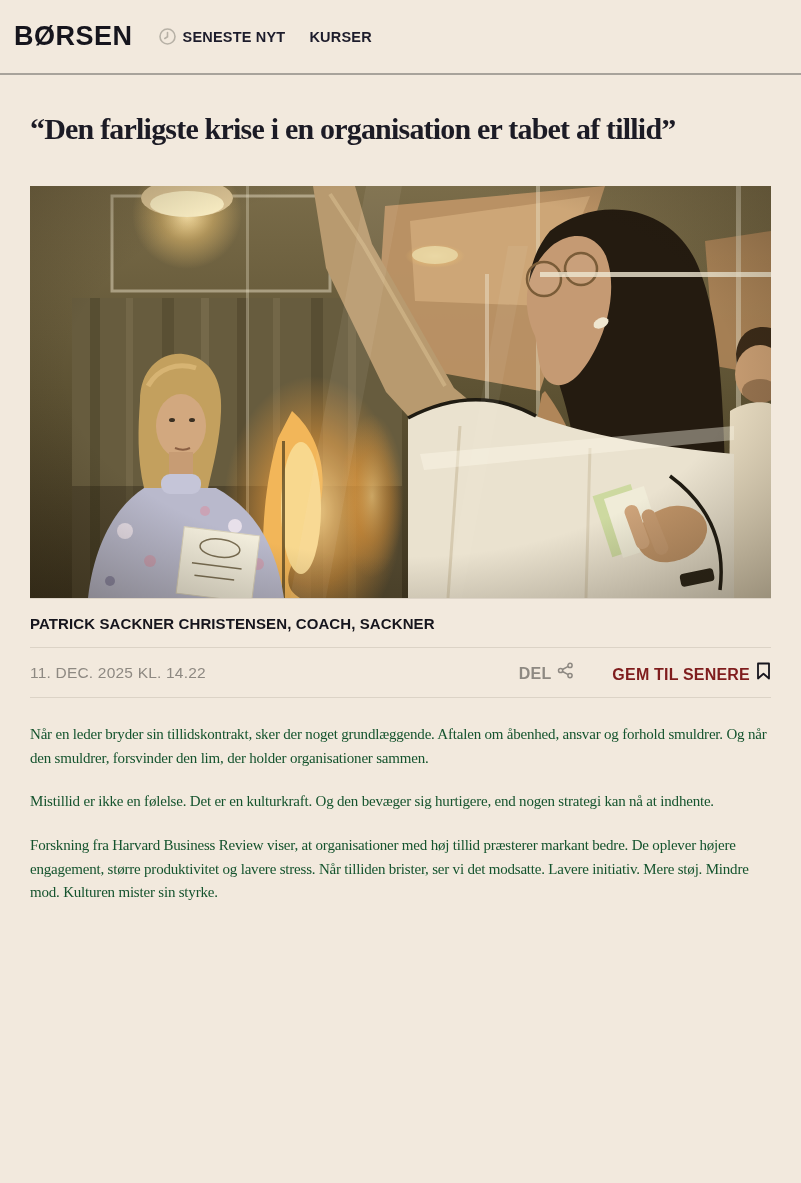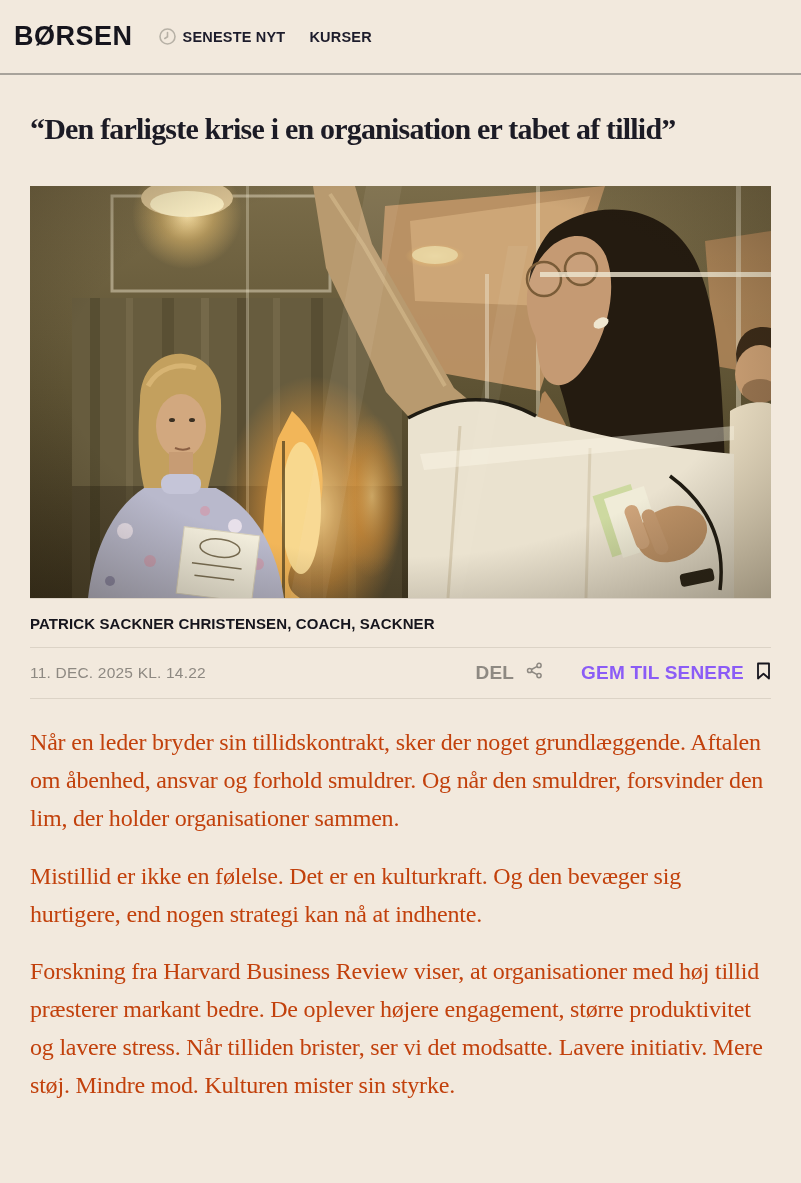--- a/index.html
+++ b/index.html
@@ -60,34 +60,34 @@
     color: #16151d;
   }
 
   .meta-row {
     display: flex; align-items: center; justify-content: space-between;
     padding: 14px 0 13px;
   }
   .date { color: #8e8982; font-size: 15.5px; letter-spacing: 0.2px; }
   .actions { display: flex; align-items: center; gap: 38px; }
   .action-btn {
-    display: flex; align-items: flex-start; gap: 12px;
+    display: flex; align-items: flex-end; gap: 6px;
     background: none; border: none; cursor: pointer;
     font-family: "Liberation Sans", sans-serif;
-    font-weight: 700; font-size: 19px; letter-spacing: 0.2px;
+    font-weight: 700; font-size: 16px; letter-spacing: 0.2px;
   }
   .share-btn { color: #8e8982; }
-  .save-btn  { color: #8b5cf6; }
+  .save-btn  { color: #7f1d1d; }
 
   
   .article-body { padding-top: 25px; padding-bottom: 24px; }
   .article-body p {
     font-family: "Liberation Serif", serif;
-    font-size: 24px; line-height: 1.58; letter-spacing: -0.2px;
-    color: #c2410c; max-width: 741px; margin-bottom: 20px;
+    font-size: 15px; line-height: 1.58; letter-spacing: -0.2px;
+    color: #14532d; max-width: 741px; margin-bottom: 20px;
   }
 </style>
 </head>
 <body>
 
 <div class="page">
 
   <header class="topbar">
     <div class="logo">BØRSEN</div>
     <nav class="topnav">

